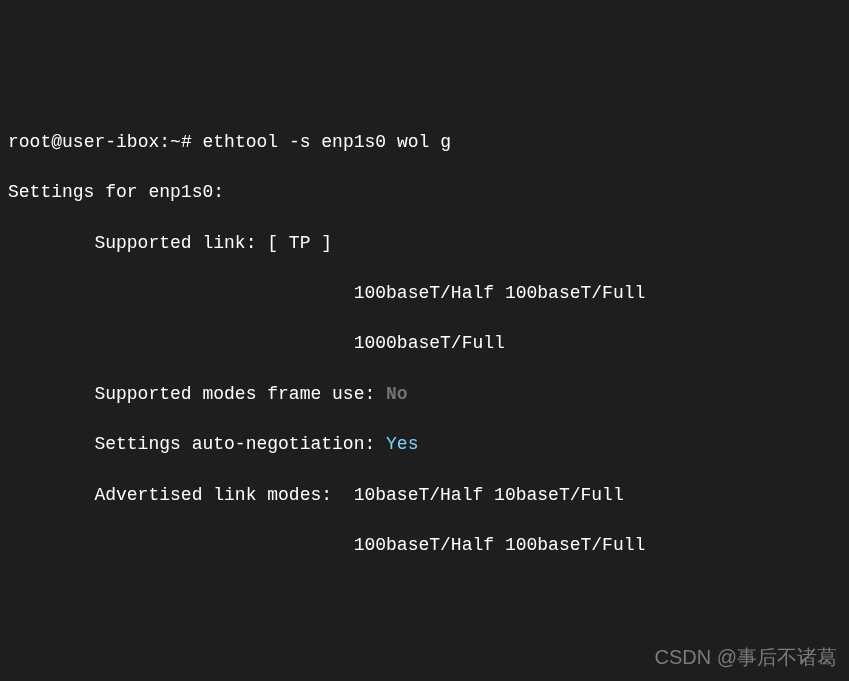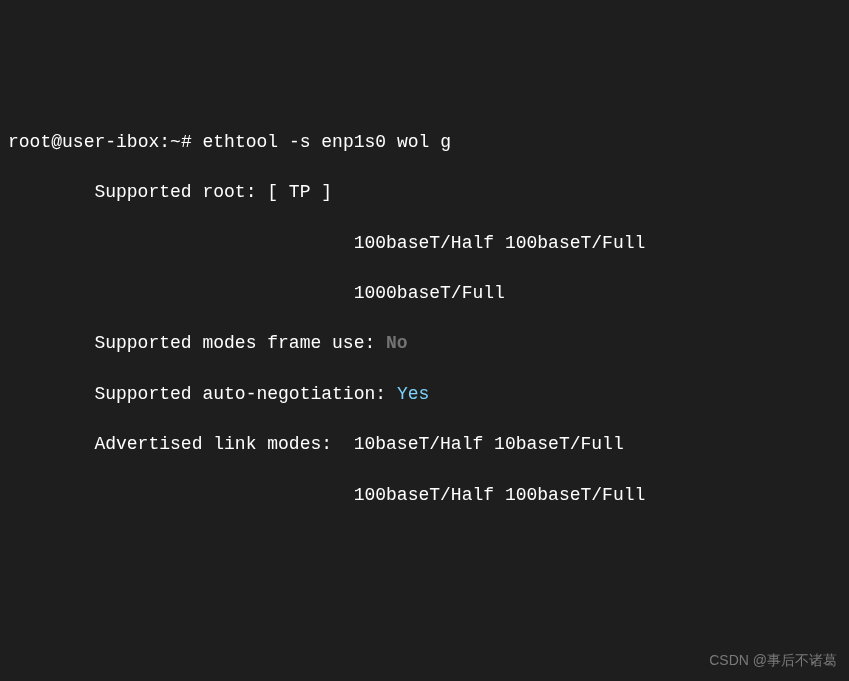--- a/index.html
+++ b/index.html
@@ -27,36 +27,37 @@
     }
     .red {
       color: #737373;
       font-weight: bold;
     }
     .watermark {
       position: absolute;
       bottom: 10px;
       right: 12px;
       color: #7a7a7a;
-      font-size: 14px;
+      font-size: 20px;
       font-family: sans-serif;
     }
   </style>
 </head>
 <body>
 
 
 
 <div>
 <div class="line"><span>root</span>@<span>user-ibox</span>:<span>~</span><span>#</span> <span>ethtool -s enp1s0 wol g</span></div>
-<div class="line">        Supported root: [ TP ]</div>
+<div class="line">Settings for enp1s0:</div>
+<div class="line">        Supported link: [ TP ]</div>
 <div class="line">                                100baseT/Half 100baseT/Full</div>
 <div class="line">                                1000baseT/Full</div>
 <div class="line"><span>        Supported modes frame use: </span><span class="red">No</span></div>
-<div class="line"><span>        Supported auto-negotiation: </span><span class="green">Yes</span></div>
+<div class="line"><span>        Settings auto-negotiation: </span><span class="green">Yes</span></div>
 <div class="line">        Advertised link modes:  10baseT/Half 10baseT/Full</div>
 <div class="line">                                100baseT/Half 100baseT/Full</div>
 
 
 
 
 
 
 
 

